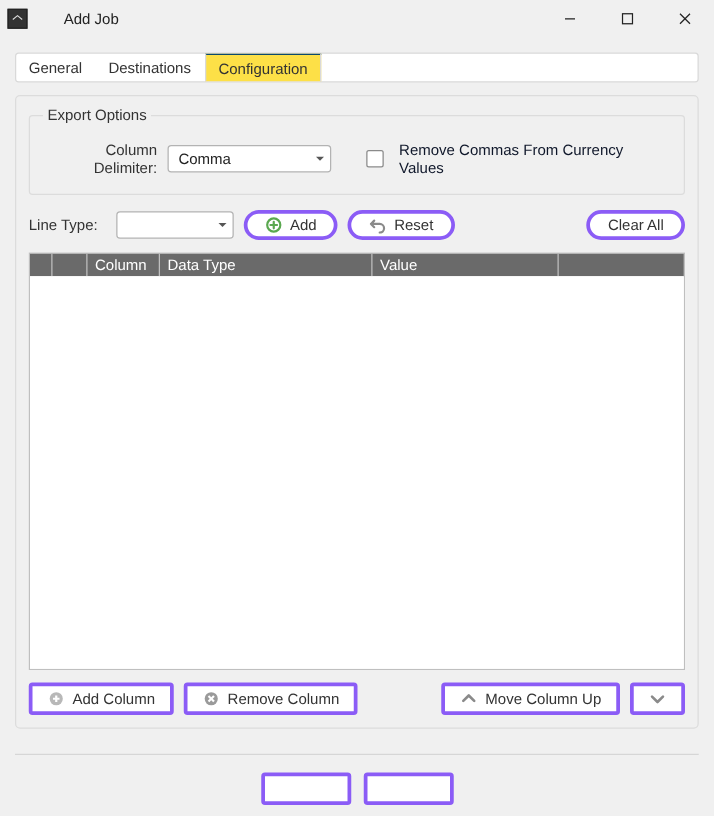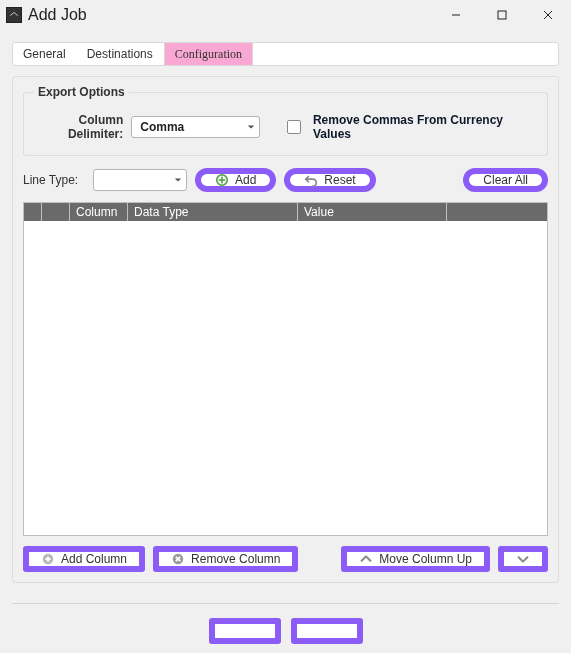--- a/index.html
+++ b/index.html
@@ -22,21 +22,21 @@
     align-items: center;
     padding-left: 6px;
   }
   .titlebar .app-icon {
     width: 16px; height: 16px;
     background: #333;
     border: 1px solid #222;
     display: flex; align-items: center; justify-content: center;
     margin-right: 6px;
   }
-  .titlebar .title { flex: 1; font-size: 16px; color: #222; }
+  .titlebar .title { flex: 1; font-size: 12px; color: #222; margin-left: 23px; }
   .sysbtn {
     width: 46px; height: 30px;
     display: flex; align-items: center; justify-content: center;
     color: #222;
   }
   .sysbtn svg { width: 10px; height: 10px; stroke: #222; stroke-width: 1; fill: none; }
 
   
   .client {
     padding: 12px 12px 0 12px;
@@ -54,46 +54,44 @@
     overflow: hidden;
   }
   .tab {
     padding: 4px 10px;
     font-size: 12px;
     color: #333;
     border-right: 1px solid transparent;
     cursor: default;
   }
   .tab.active {
-    background: #f9a8d4;
+    background: #fde047;
     border-left: 1px solid #d9d9d9;
     border-right: 1px solid #d9d9d9;
     border-top: 5px solid #0c4a6e;
     position: relative;
     top: 1px;
-    font-family: Liberation Serif, serif;
   }
 
   
   .pane {
     border: 1px solid #dcdcdc;
     border-radius: 4px;
     background: #f0f0f0;
     padding: 8px 10px 10px 10px;
     margin-top: 10px;
     position: relative;
   }
 
   fieldset.group {
     border: 1px solid #dcdcdc;
     border-radius: 3px;
     margin: 0;
     padding: 12px 10px 14px 10px;
     position: relative;
-    font-weight: bold;
   }
   fieldset.group legend {
     font-size: 12px;
     padding: 0 4px;
     color: #333;
   }
 
   .form-row {
     display: flex;
     align-items: center;
@@ -143,21 +141,21 @@
   }
   .linerow .lbl { font-size: 12px; color: #333; margin-right: 2px; width: 60px; }
   .select.medium { width: 94px; }
 
   .btn {
     display: inline-flex;
     align-items: center;
     justify-content: center;
     gap: 6px;
     background: #fff;
-    border: 6px solid #8b5cf6;
+    border: 3px solid #8b5cf6;
     border-radius: 12px;
     height: 24px;
     padding: 0 14px;
     font-size: 12px;
     color: #333;
   }
   .btn .ico { width: 14px; height: 14px; display:flex; align-items:center; justify-content:center; }
   .spacer { flex: 1; }
 
   

